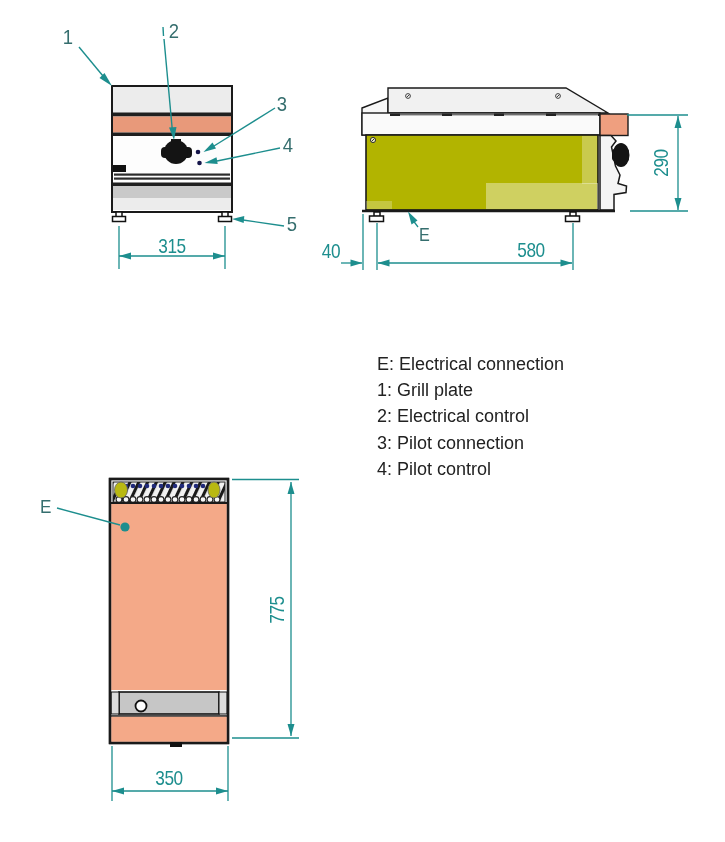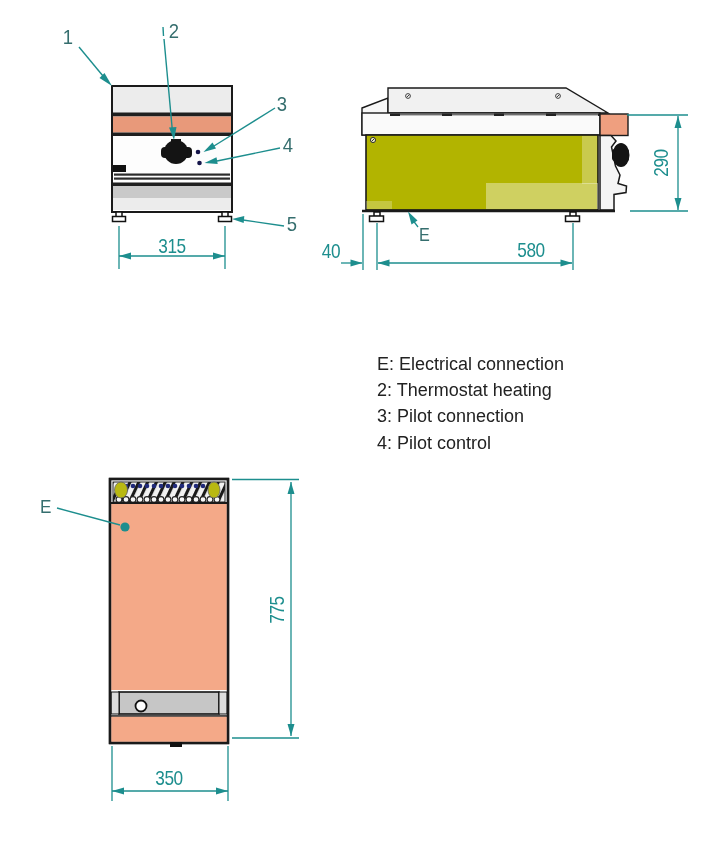--- a/index.html
+++ b/index.html
@@ -214,18 +214,19 @@
 <span class="lbl dim" style="left:508px;top:238px;width:46px;">580</span>
 <span class="lbl dim rot" style="left:638px;top:151px;width:46px;">290</span>
 <span class="lbl dim rot" style="left:254px;top:598px;width:46px;">775</span>
 <span class="lbl dim" style="left:146px;top:766px;width:46px;">350</span>
 
 <span class="lbl elabel" style="left:419px;top:225px;">E</span>
 <span class="lbl elabel" style="left:40px;top:496px;font-size:19px;">E</span>
 
 <div class="legend">
   <div>E: Electrical connection</div>
-  <div>2: Thermostat heating</div>
+  <div>1: Grill plate</div>
+  <div>2: Electrical control</div>
   <div>3: Pilot connection</div>
   <div>4: Pilot control</div>
 </div>
 
 </div>
 
 </body></html>

